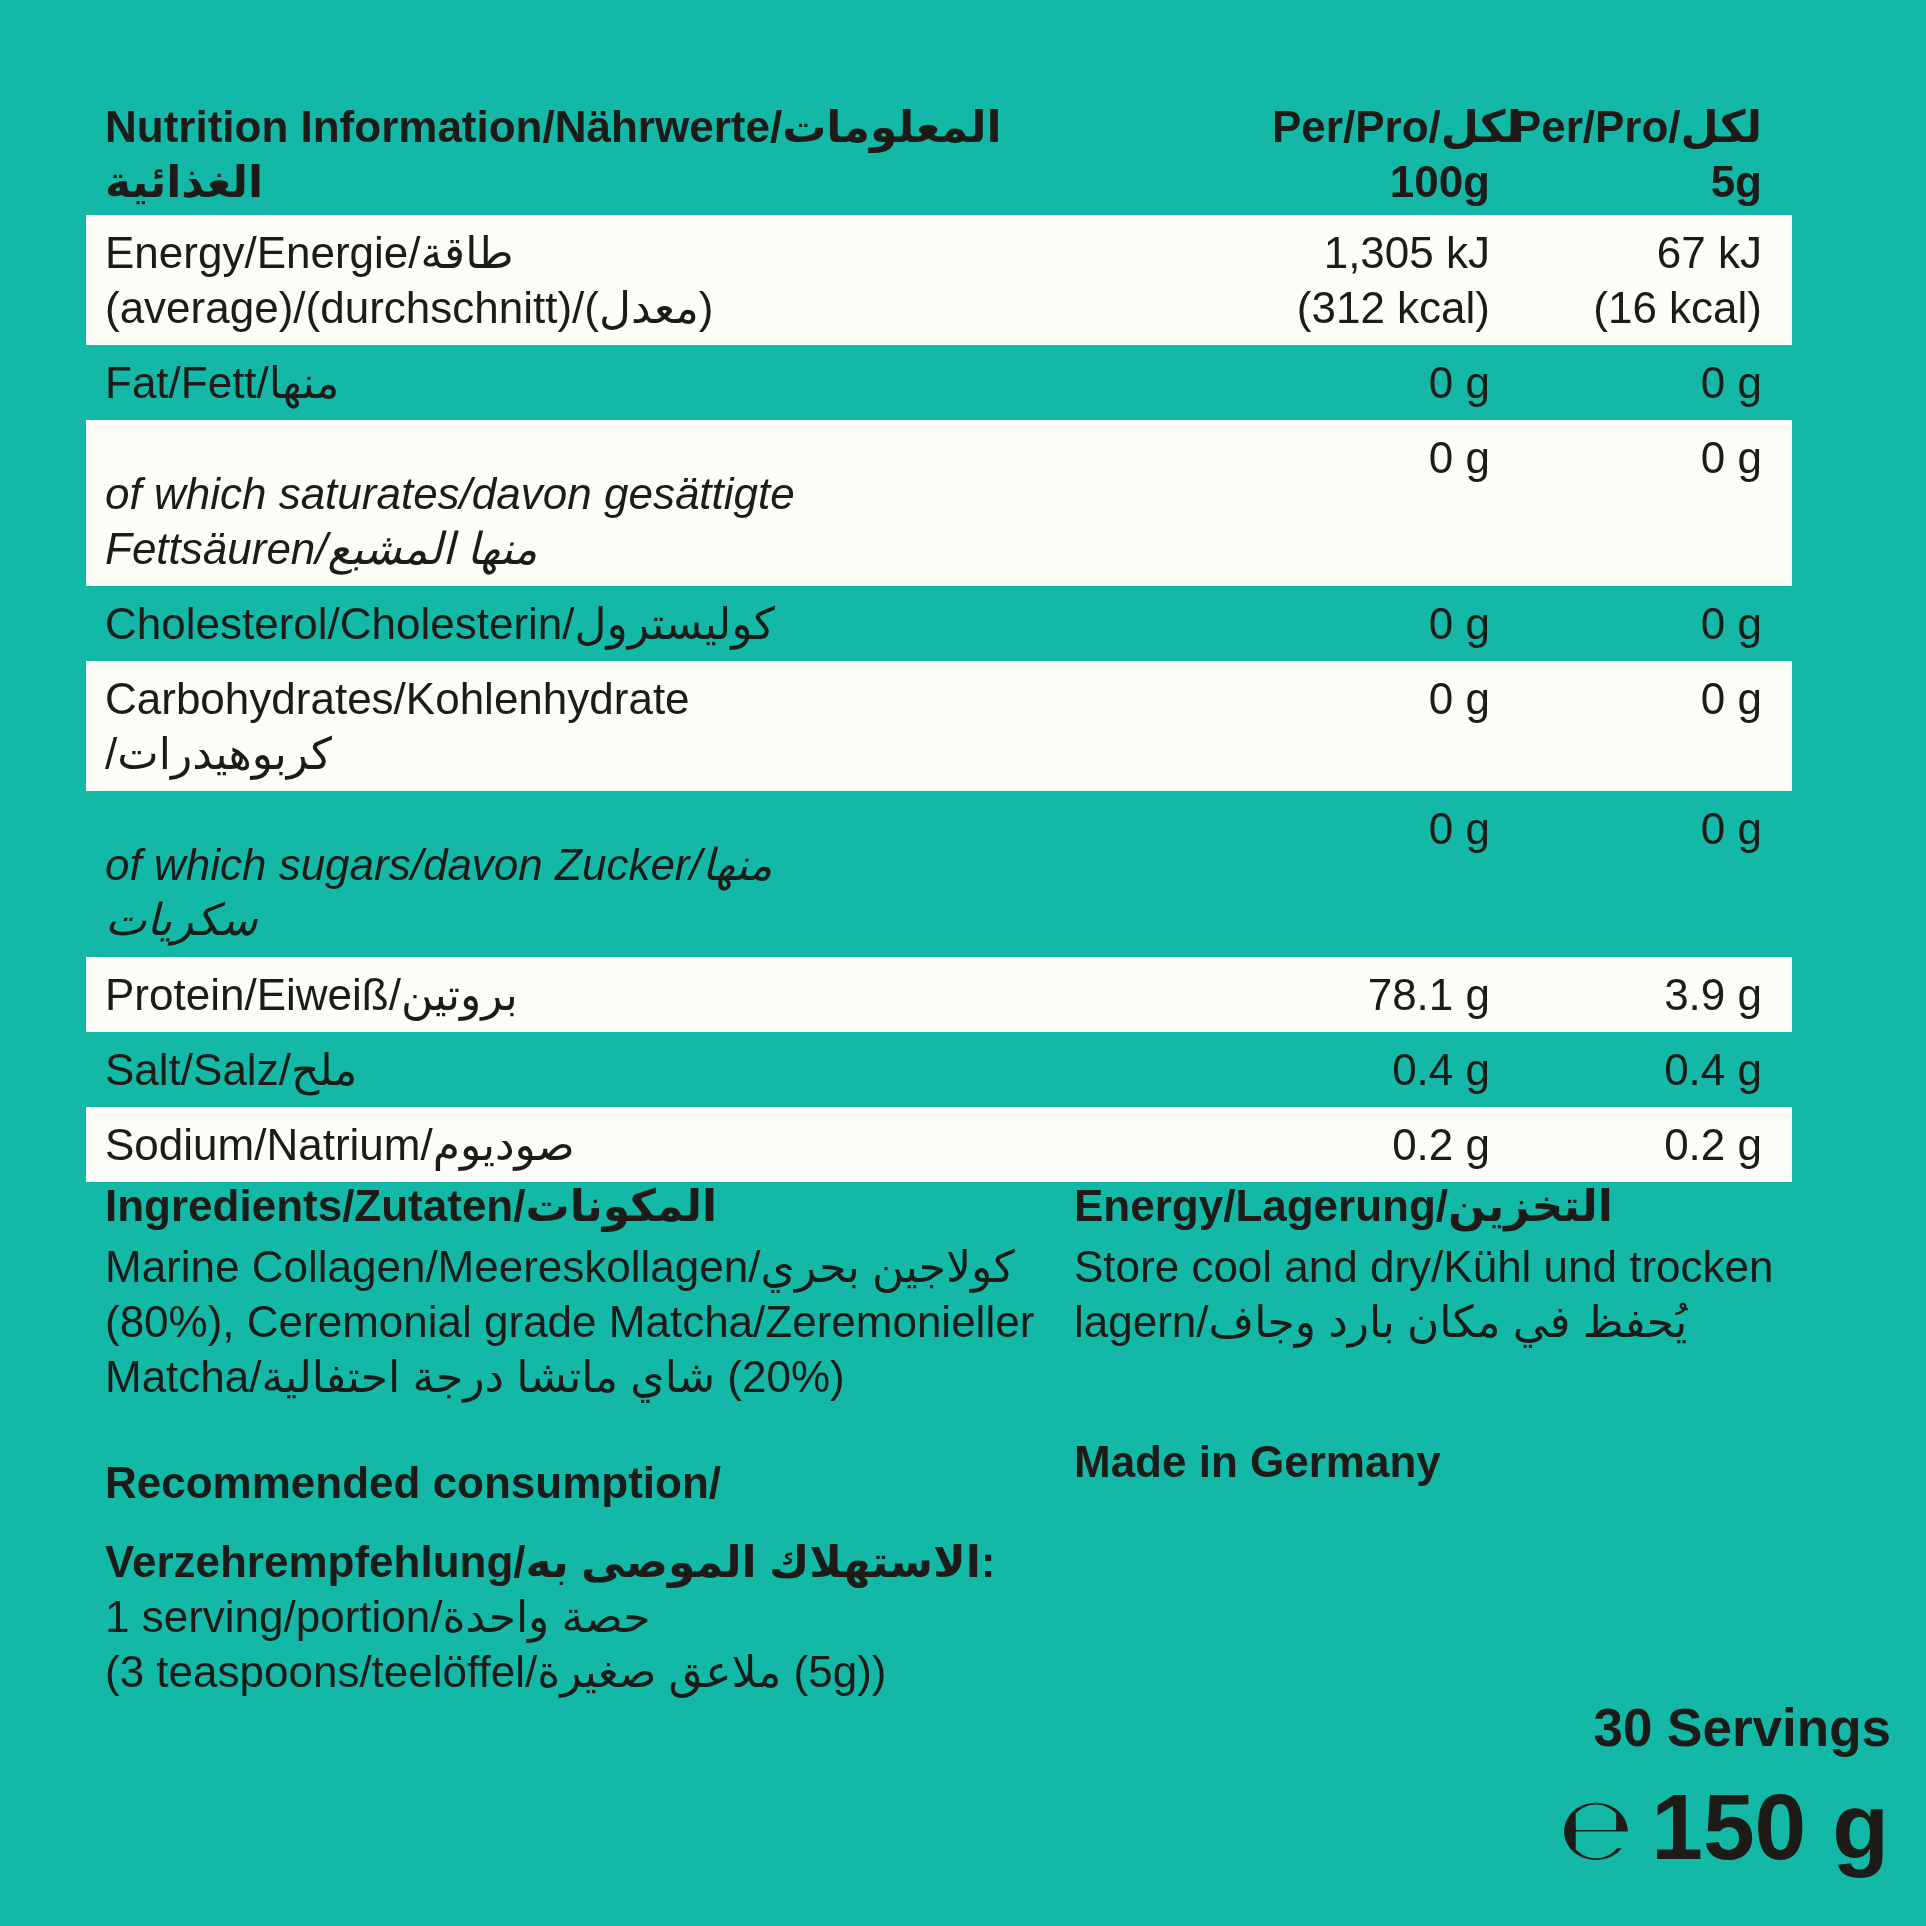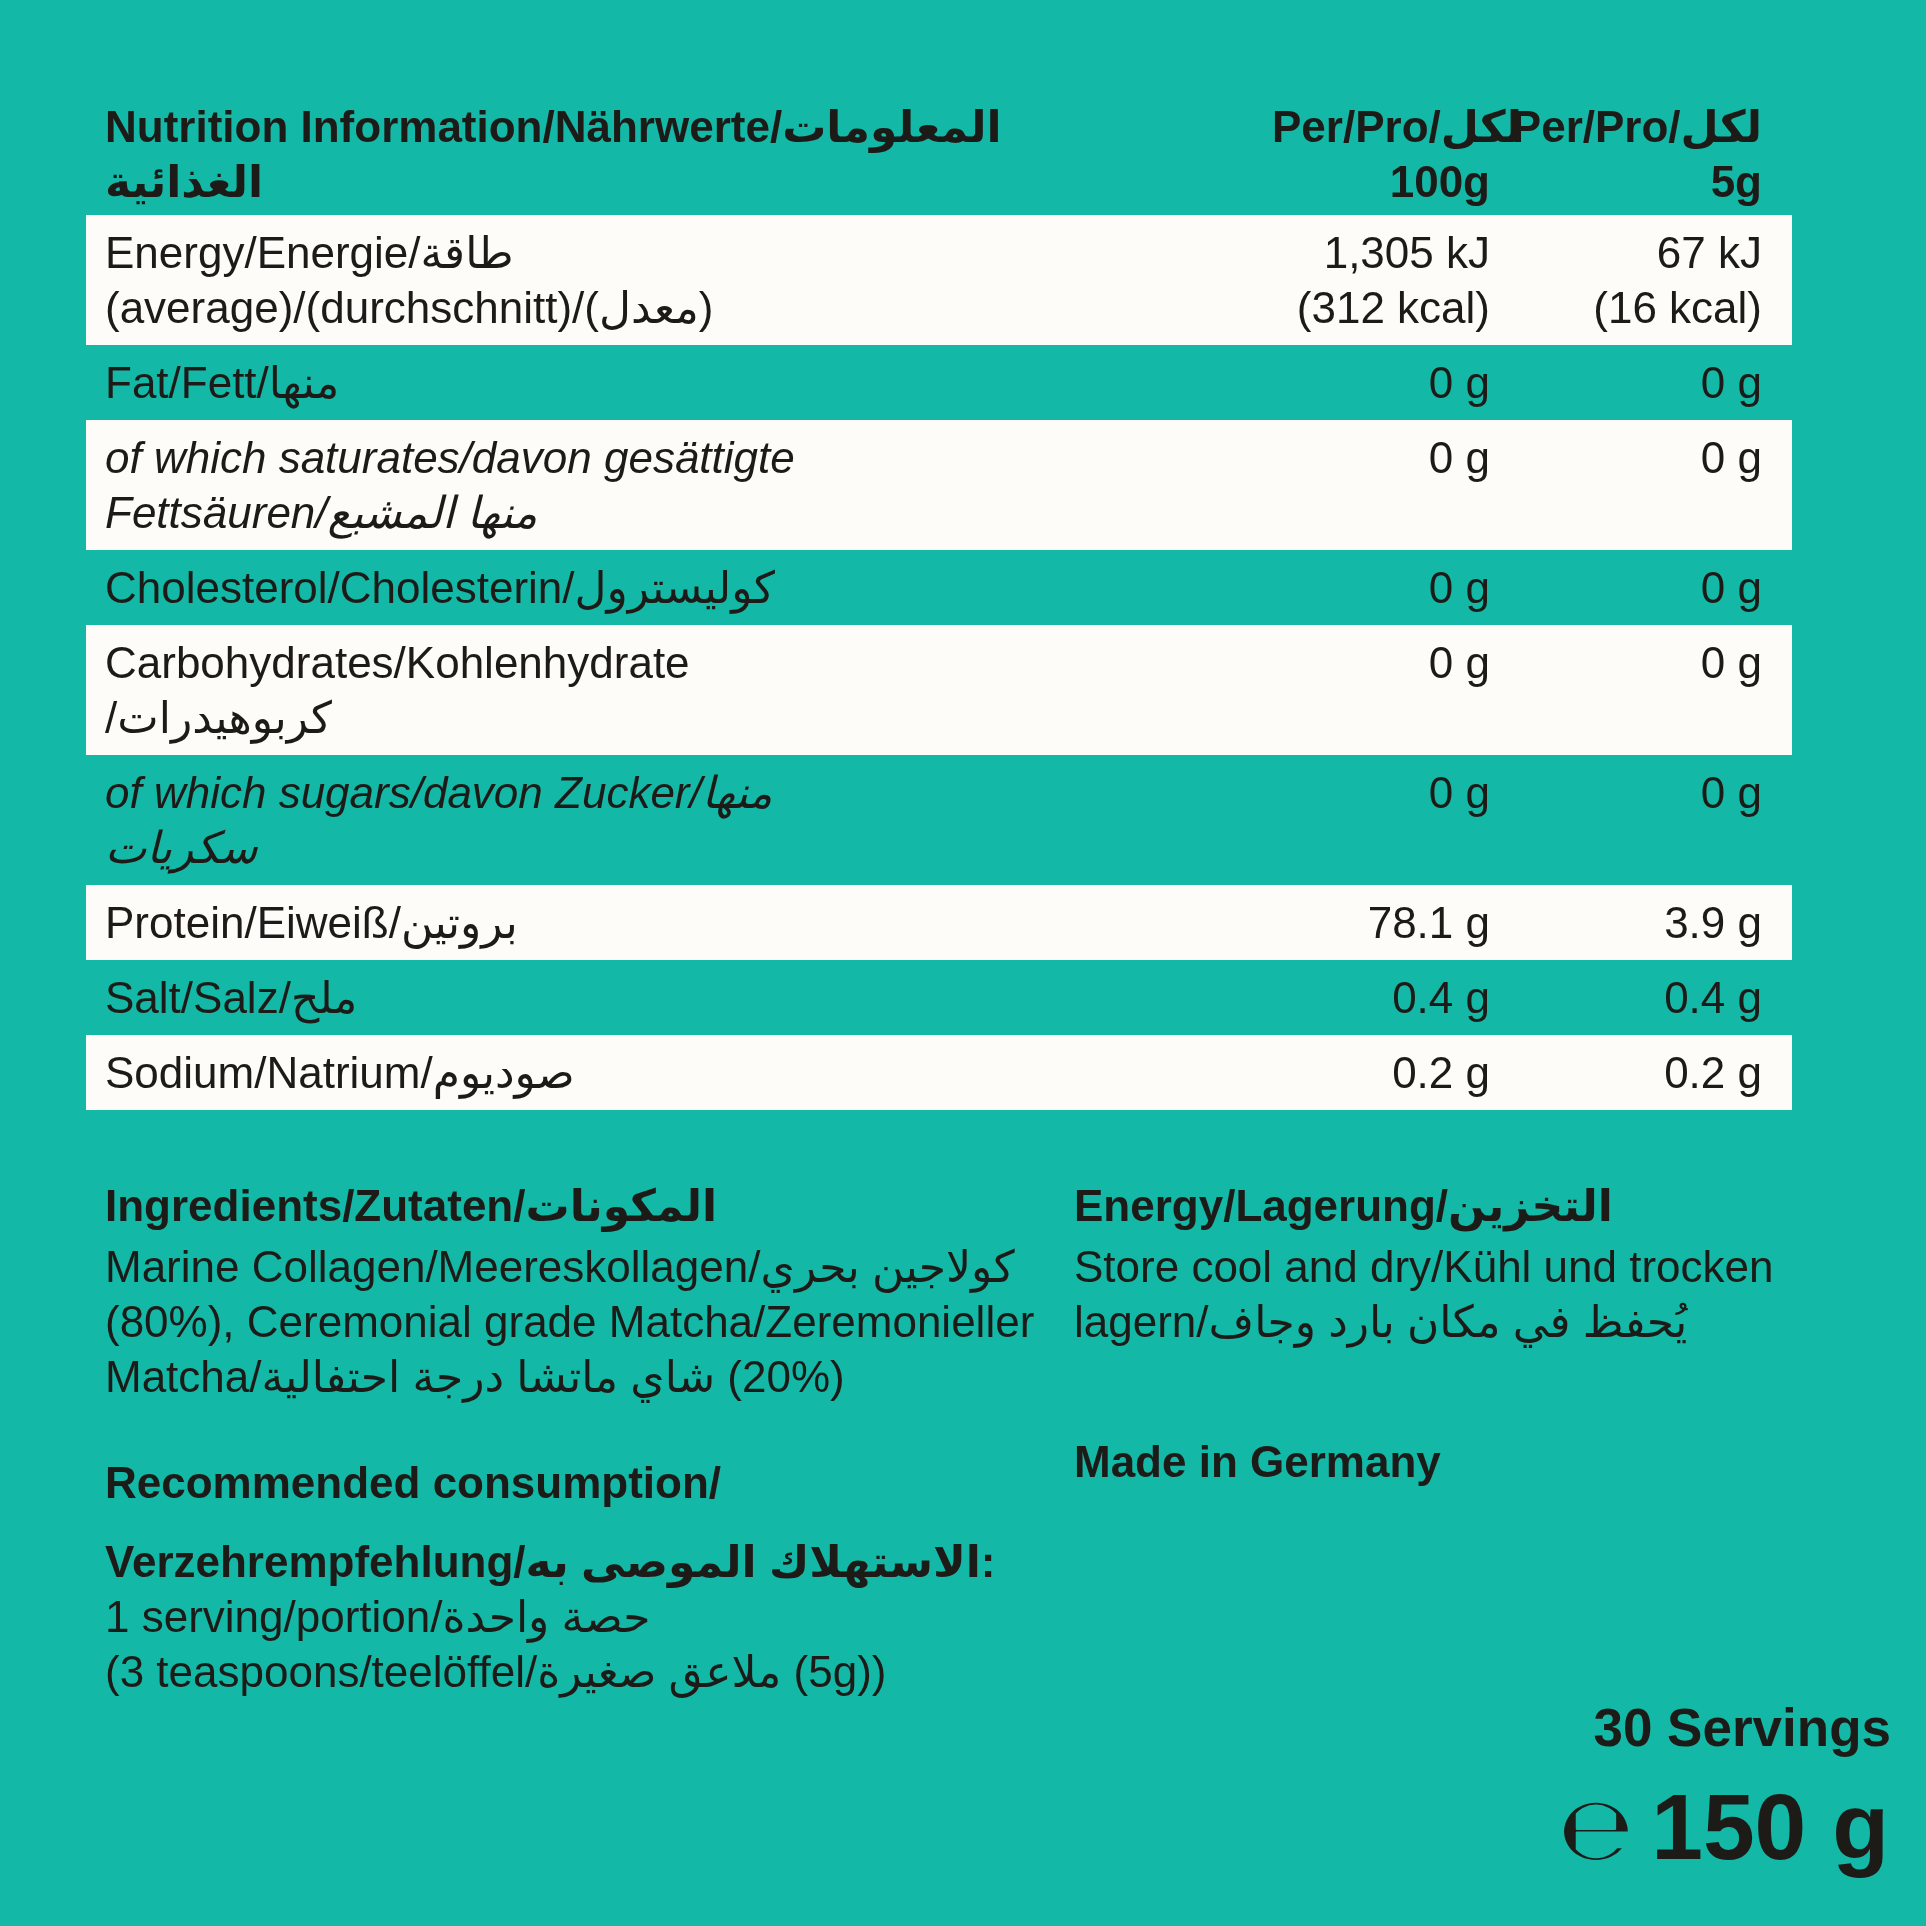--- a/index.html
+++ b/index.html
@@ -12,21 +12,21 @@
   .line{white-space:nowrap;}
   
   .nutri-table{position:absolute;left:86px;top:99px;width:1706px;}
   .t-header{display:flex;align-items:flex-start;padding:0 30px 0 19px;font-weight:700;}
   .cell-label{flex:1;min-width:0;}
   .cell-v1{width:218px;text-align:right;flex:0 0 auto;}
   .cell-v2{width:272px;text-align:right;flex:0 0 auto;}
   .rows{margin-top:6px;}
   .row{display:flex;align-items:flex-start;padding:10px 30px 10px 19px;}
   .row.white{background:#fdfcf9;}
-  .row.italic .cell-label{font-style:italic;}
+  .row.italic .cell-label{font-style:italic;margin-top:36px;}
   
   .section{position:absolute;}
   .sec-heading{font-weight:700;margin-bottom:6px;}
   .ingredients{left:105px;top:1178px;width:950px;}
   .consumption{left:105px;top:1431px;width:950px;}
   .storage{left:1074px;top:1178px;width:812px;}
   .made-in{position:absolute;left:1074px;top:1434px;font-weight:700;}
   
   .servings{position:absolute;right:44px;top:1697px;font-size:53px;line-height:61px;font-weight:700;text-align:right;}
   .net-weight{position:absolute;right:46px;top:1778px;font-size:93px;line-height:99px;font-weight:700;text-align:right;white-space:nowrap;}

